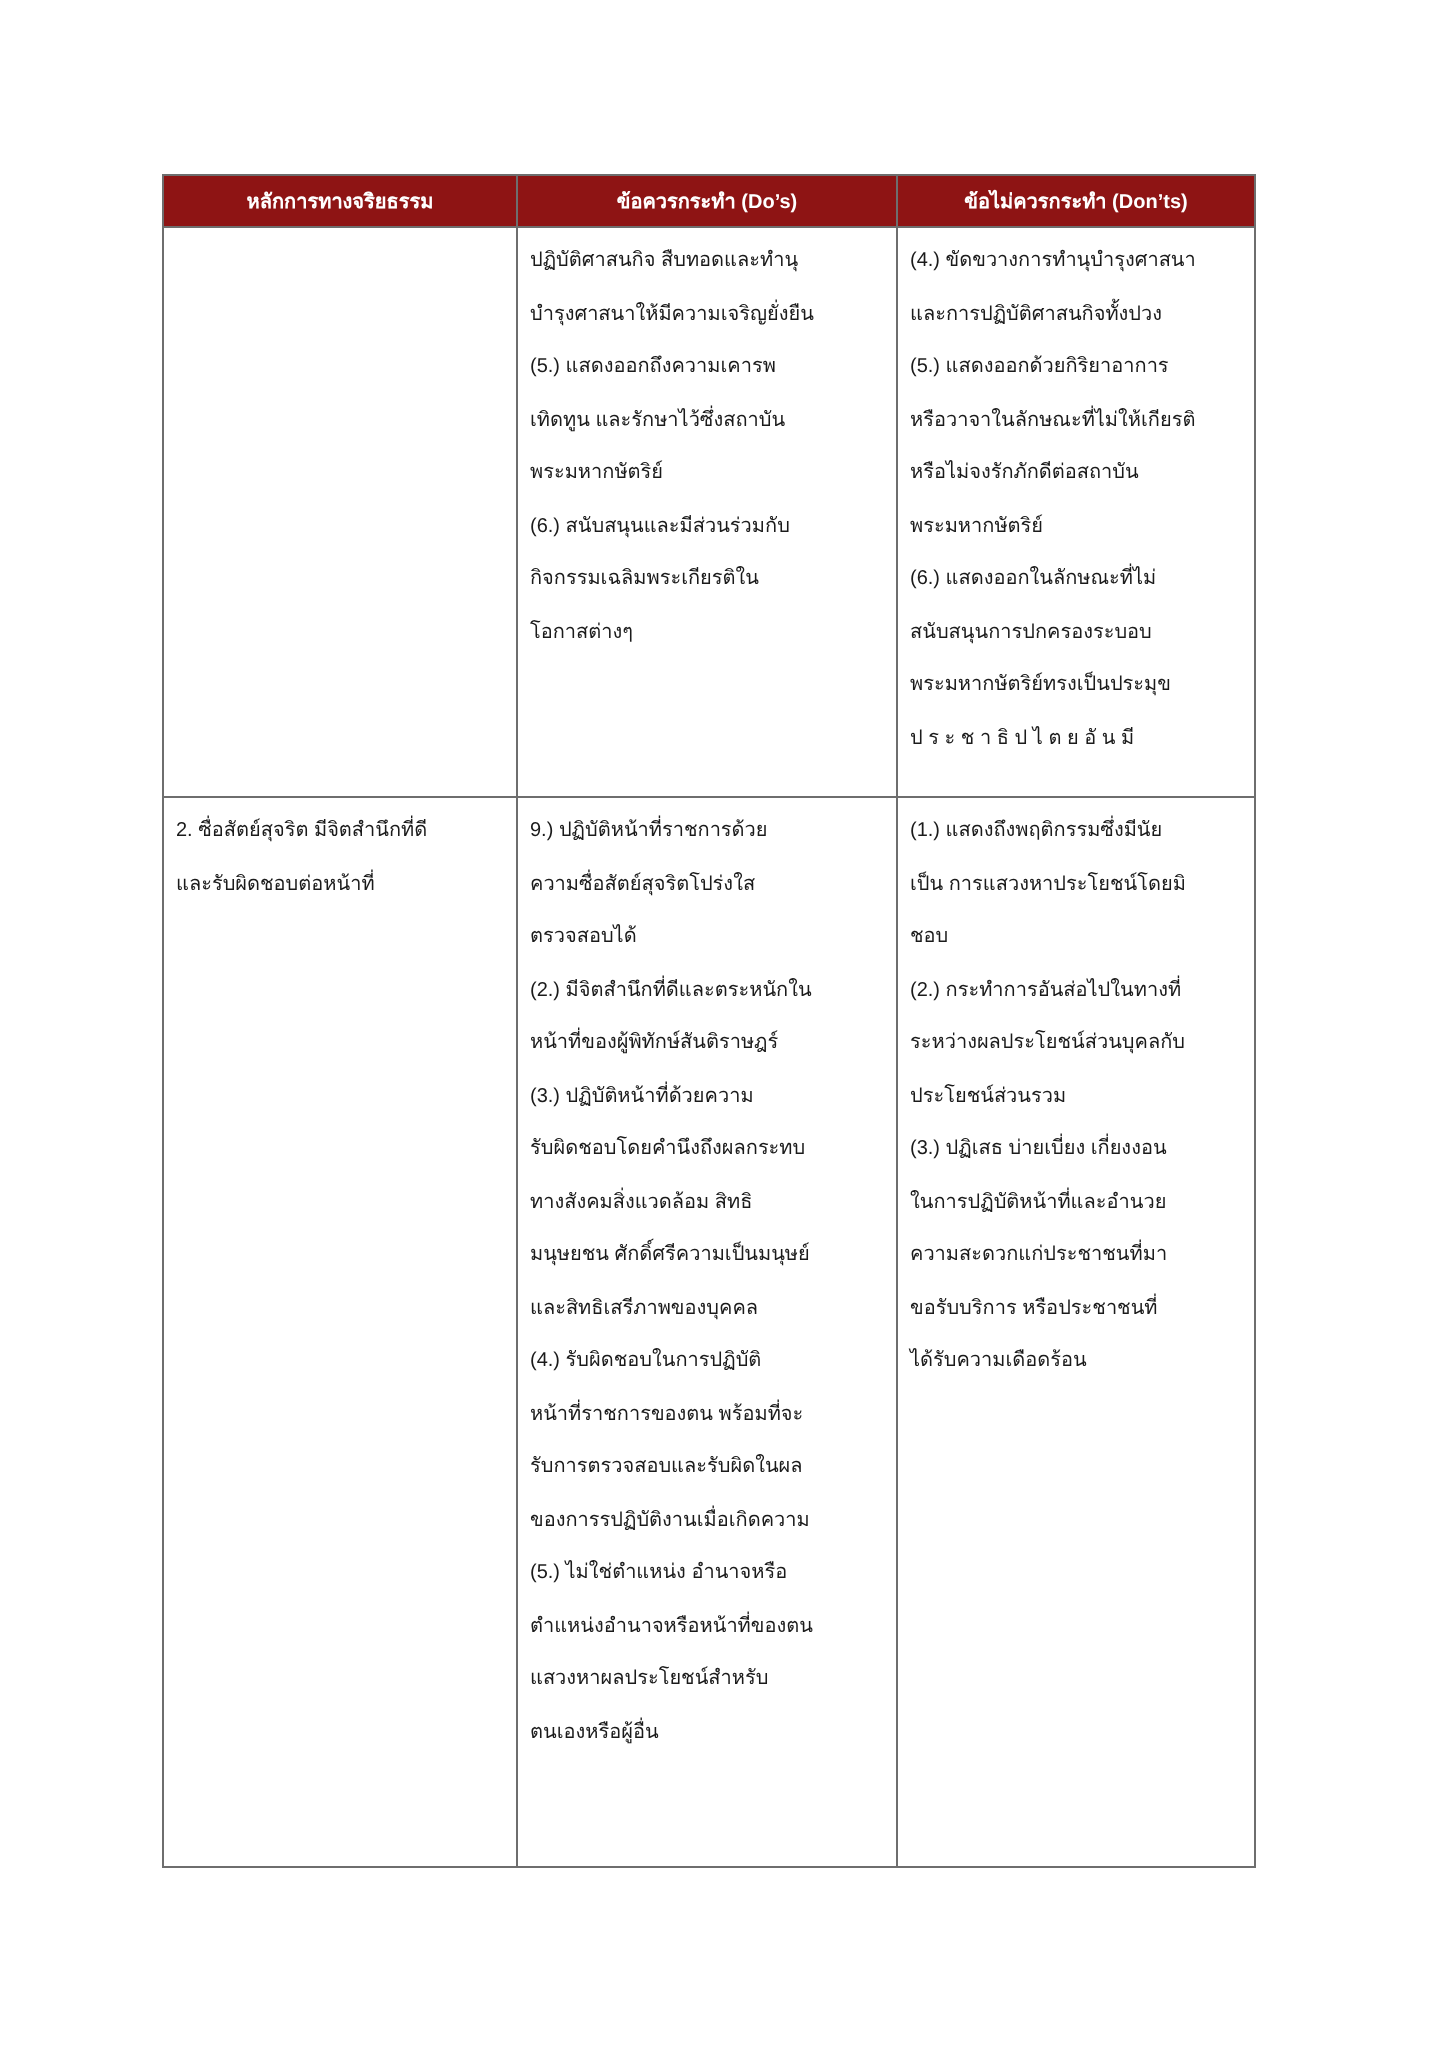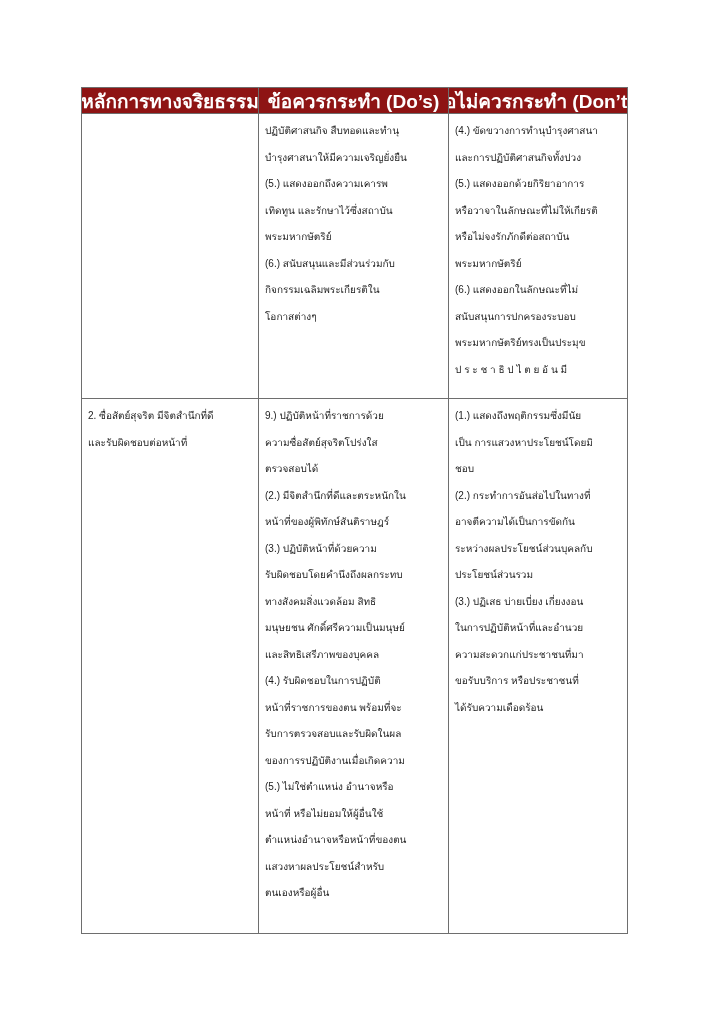--- a/index.html
+++ b/index.html
@@ -22,21 +22,21 @@
     display: grid;
     grid-template-columns: 177px 190px 178px;
   }
   .thead {
     background: #8e1414;
     height: 25px;
     border-bottom: 1px solid #6e6e6e;
   }
   .th {
     color: #ffffff;
-    font-size: 19px;
+    font-size: 10px;
     font-weight: bold;
     display: flex;
     align-items: center;
     justify-content: center;
     border-right: 1px solid #6e6e6e;
     white-space: nowrap;
     overflow: hidden;
   }
   .th:last-child { border-right: none; }
 
@@ -108,31 +108,29 @@
           <div class="tline">(3.) ปฏิบัติหน้าที่ด้วยความ</div>
           <div class="tline">รับผิดชอบโดยคำนึงถึงผลกระทบ</div>
           <div class="tline">ทางสังคมสิ่งแวดล้อม สิทธิ</div>
           <div class="tline">มนุษยชน ศักดิ์ศรีความเป็นมนุษย์</div>
           <div class="tline">และสิทธิเสรีภาพของบุคคล</div>
           <div class="tline">(4.) รับผิดชอบในการปฏิบัติ</div>
           <div class="tline">หน้าที่ราชการของตน พร้อมที่จะ</div>
           <div class="tline">รับการตรวจสอบและรับผิดในผล</div>
           <div class="tline">ของการรปฏิบัติงานเมื่อเกิดความ</div>
           <div class="tline">(5.) ไม่ใช่ตำแหน่ง อำนาจหรือ</div>
-          <div class="tline">หน้าที่ หรือไม่ยอมให้ผู้อื่นใช้</div>
           <div class="tline">ตำแหน่งอำนาจหรือหน้าที่ของตน</div>
           <div class="tline">แสวงหาผลประโยชน์สำหรับ</div>
           <div class="tline">ตนเองหรือผู้อื่น</div>
         </div>
       <div class="td">
           <div class="tline">(1.) แสดงถึงพฤติกรรมซึ่งมีนัย</div>
           <div class="tline">เป็น การแสวงหาประโยชน์โดยมิ</div>
           <div class="tline">ชอบ</div>
           <div class="tline">(2.) กระทำการอันส่อไปในทางที่</div>
-          <div class="tline">อาจตีความได้เป็นการขัดกัน</div>
           <div class="tline">ระหว่างผลประโยชน์ส่วนบุคลกับ</div>
           <div class="tline">ประโยชน์ส่วนรวม</div>
           <div class="tline">(3.) ปฏิเสธ บ่ายเบี่ยง เกี่ยงงอน</div>
           <div class="tline">ในการปฏิบัติหน้าที่และอำนวย</div>
           <div class="tline">ความสะดวกแก่ประชาชนที่มา</div>
           <div class="tline">ขอรับบริการ หรือประชาชนที่</div>
           <div class="tline">ได้รับความเดือดร้อน</div>
         </div>
     </div>
 

